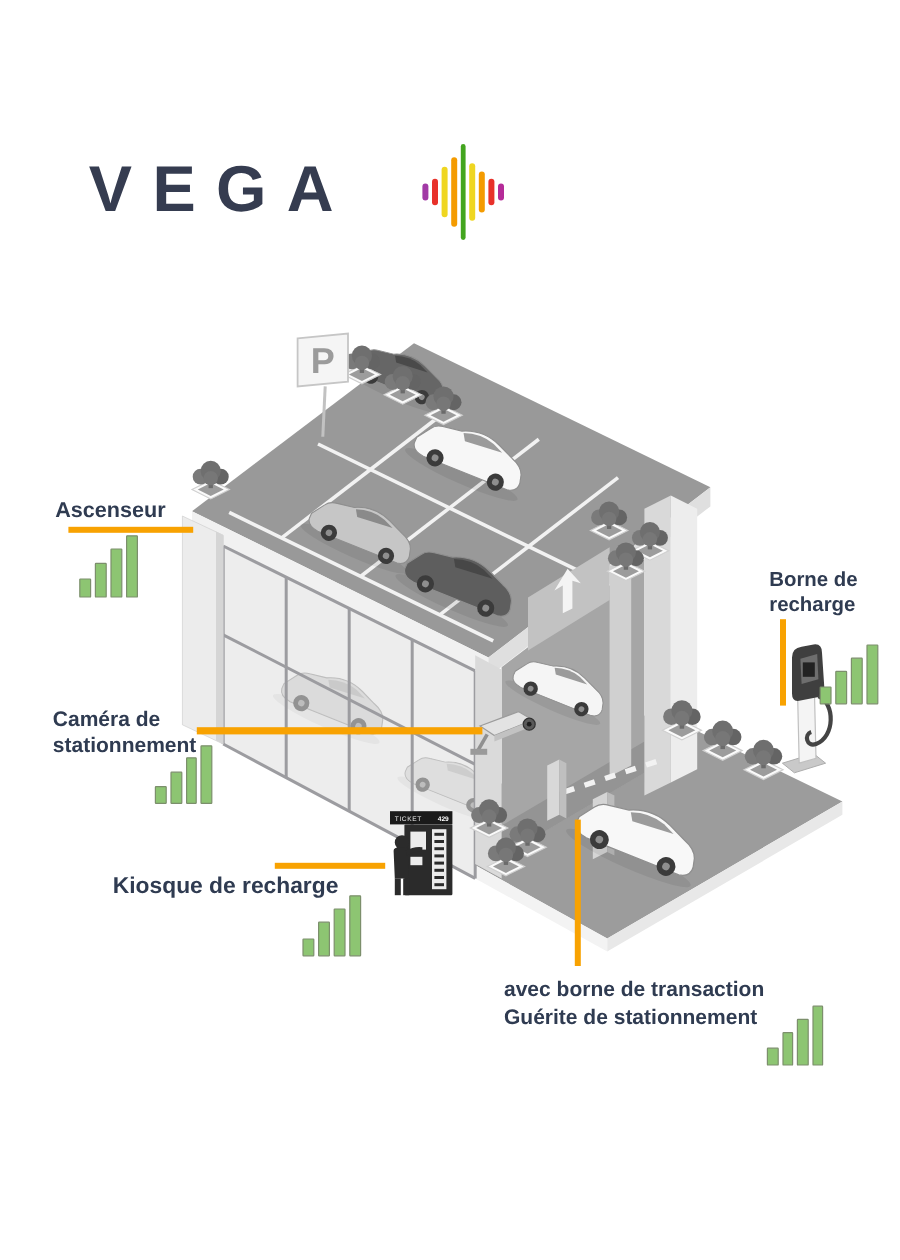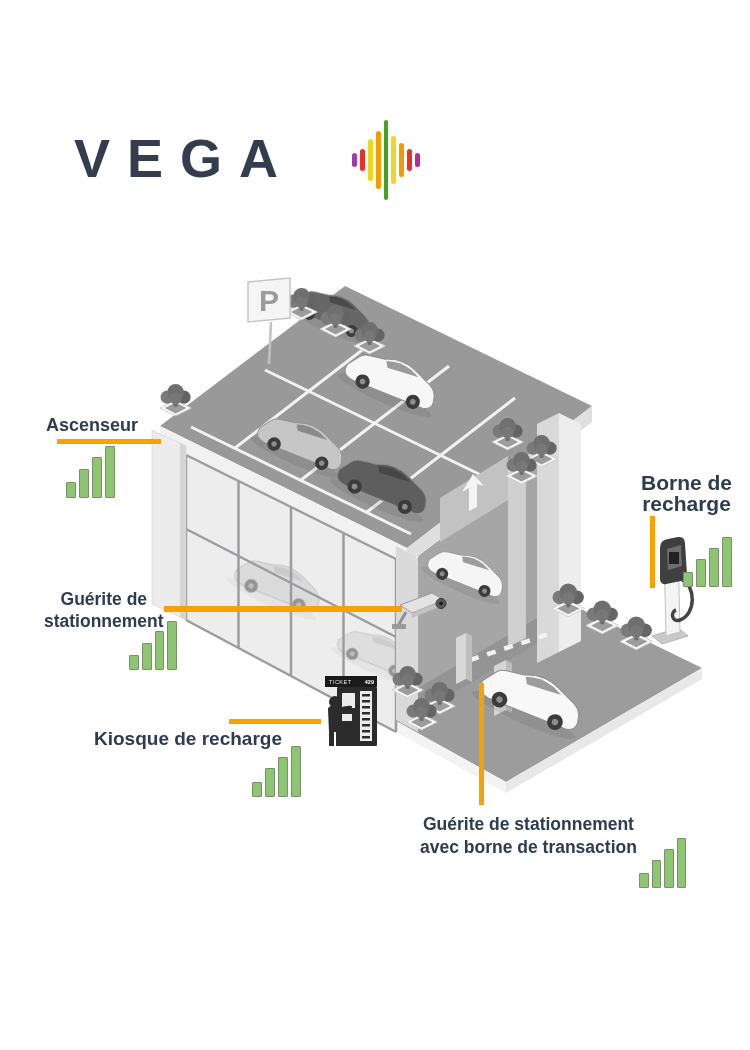--- a/index.html
+++ b/index.html
@@ -10,25 +10,25 @@
   }
   .abs{position:absolute;}
   
   .logo-text{
     left:74px;top:118px;height:80px;line-height:80px;
     font-size:54px;font-weight:bold;letter-spacing:17px;color:var(--logo);
   }
   .waveform{left:352px;top:118px;width:68px;height:84px;display:flex;align-items:center;gap:3px;}
   .wf-bar{width:5px;border-radius:2.5px;}
   
-  .label{color:var(--navy);font-weight:bold;text-align:center;}
+  .label{color:var(--navy);font-weight:bold;}
   .lbl-ascenseur{left:46px;top:415px;font-size:18px;}
   .lbl-camera{left:44px;top:588px;font-size:17.5px;line-height:22px;}
   .lbl-kiosque{left:94px;top:728px;font-size:19px;}
-  .lbl-borne{left:641px;top:472px;font-size:21px;line-height:21px;}
+  .lbl-borne{left:641px;top:472px;font-size:17px;line-height:21px;}
   .lbl-guerite{left:420px;top:813px;font-size:17.5px;line-height:23px;}
   
   .oline{background:var(--orange);}
   .line-ascenseur{left:57px;top:439px;width:104px;height:5px;}
   .line-camera{left:164px;top:606px;width:238px;height:6px;}
   .line-kiosque{left:229px;top:719px;width:92px;height:5px;}
   .line-borne{left:650px;top:516px;width:5px;height:72px;}
   .line-guerite{left:479px;top:683px;width:5px;height:122px;}
   
   .signal-bars{display:flex;align-items:flex-end;gap:3px;}
@@ -231,21 +231,21 @@
 <div class="abs label lbl-ascenseur">Ascenseur</div>
 <div class="abs signal-bars sb-ascenseur">
     <div class="sig-bar" style="height: 30%;"></div>
     <div class="sig-bar" style="height: 56%;"></div>
     <div class="sig-bar" style="height: 79%;"></div>
     <div class="sig-bar" style="height: 100%;"></div>
   </div>
 
 <div class="abs oline line-camera"></div>
 <div class="abs label lbl-camera">
-  <div>Guérite de</div>
+  <div>Caméra de</div>
   <div>stationnement</div>
 </div>
 <div class="abs signal-bars sb-camera">
     <div class="sig-bar" style="height: 30%;"></div>
     <div class="sig-bar" style="height: 56%;"></div>
     <div class="sig-bar" style="height: 79%;"></div>
     <div class="sig-bar" style="height: 100%;"></div>
   </div>
 
 <div class="abs oline line-kiosque"></div>
@@ -264,21 +264,21 @@
 <div class="abs oline line-borne"></div>
 <div class="abs signal-bars sb-borne">
     <div class="sig-bar" style="height: 30%;"></div>
     <div class="sig-bar" style="height: 56%;"></div>
     <div class="sig-bar" style="height: 79%;"></div>
     <div class="sig-bar" style="height: 100%;"></div>
   </div>
 
 <div class="abs oline line-guerite"></div>
 <div class="abs label lbl-guerite">
+  <div>avec borne de transaction</div>
   <div>Guérite de stationnement</div>
-  <div>avec borne de transaction</div>
 </div>
 <div class="abs signal-bars sb-guerite">
     <div class="sig-bar" style="height: 30%;"></div>
     <div class="sig-bar" style="height: 56%;"></div>
     <div class="sig-bar" style="height: 79%;"></div>
     <div class="sig-bar" style="height: 100%;"></div>
   </div>
 
 </body></html>

